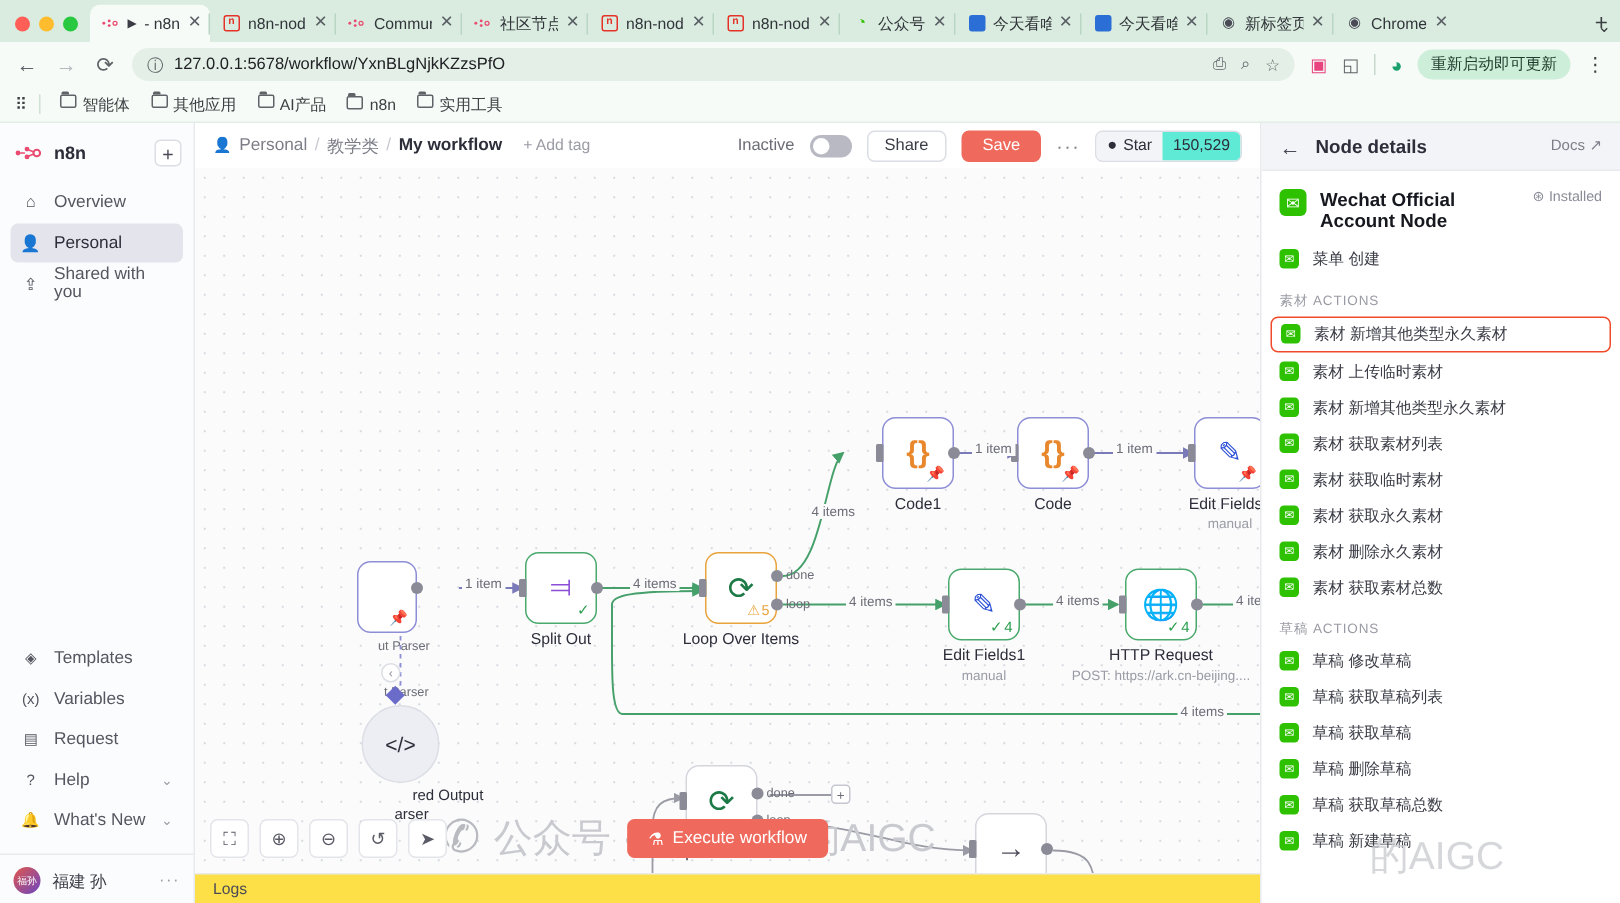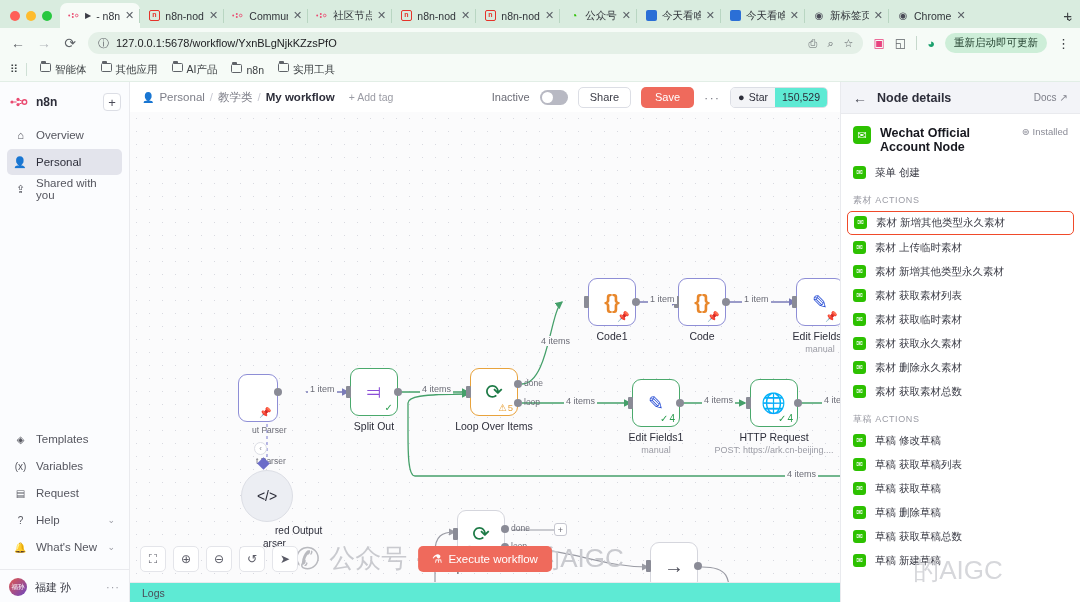--- a/index.html
+++ b/index.html
@@ -157,21 +157,21 @@
   
   .cv-tools{ position:absolute; left:10px; bottom:10px; display:flex; gap:7px; z-index:7;}
   .cvbtn{ width:26px;height:26px;border:1px solid #e4e5ea;border-radius:5px;background:#fff;
     display:flex;align-items:center;justify-content:center;color:#5a5b66;font-size:12px;}
   .exec-btn{
     position:absolute; left:50%; transform:translateX(-50%); bottom:10px; z-index:7;
     background:#ef6a5c; color:#fff; height:26px; border-radius:5px; padding:0 14px;
     display:flex; align-items:center; gap:6px; font-size:11.5px;
   }
   .logs-bar{
-    height:20px;flex:0 0 20px; border-top:1px solid #e9eaee; background:#5eead4;
+    height:20px;flex:0 0 20px; border-top:1px solid #e9eaee; background:#fde047;
     display:flex; align-items:center; padding:0 12px; font-size:10.5px; color:#4a4b57;
   }
   
   .rpanel{ width:240px; flex:0 0 240px; border-left:1px solid #e9eaee; background:#fff;
     display:flex; flex-direction:column; min-height:0;}
   .rp-head{ height:32px;flex:0 0 32px; background:#f3f4f8; display:flex; align-items:center;
     gap:10px; padding:0 12px; border-bottom:1px solid #e9eaee;}
   .rp-back{ font-size:14px;color:#4a4b57;}
   .rp-title{ font-weight:bold; font-size:12.5px; color:#2d2e3a;}
   .rp-docs{ margin-left:auto; font-size:10px; color:#7d7e88; display:flex;align-items:center;gap:3px;}

